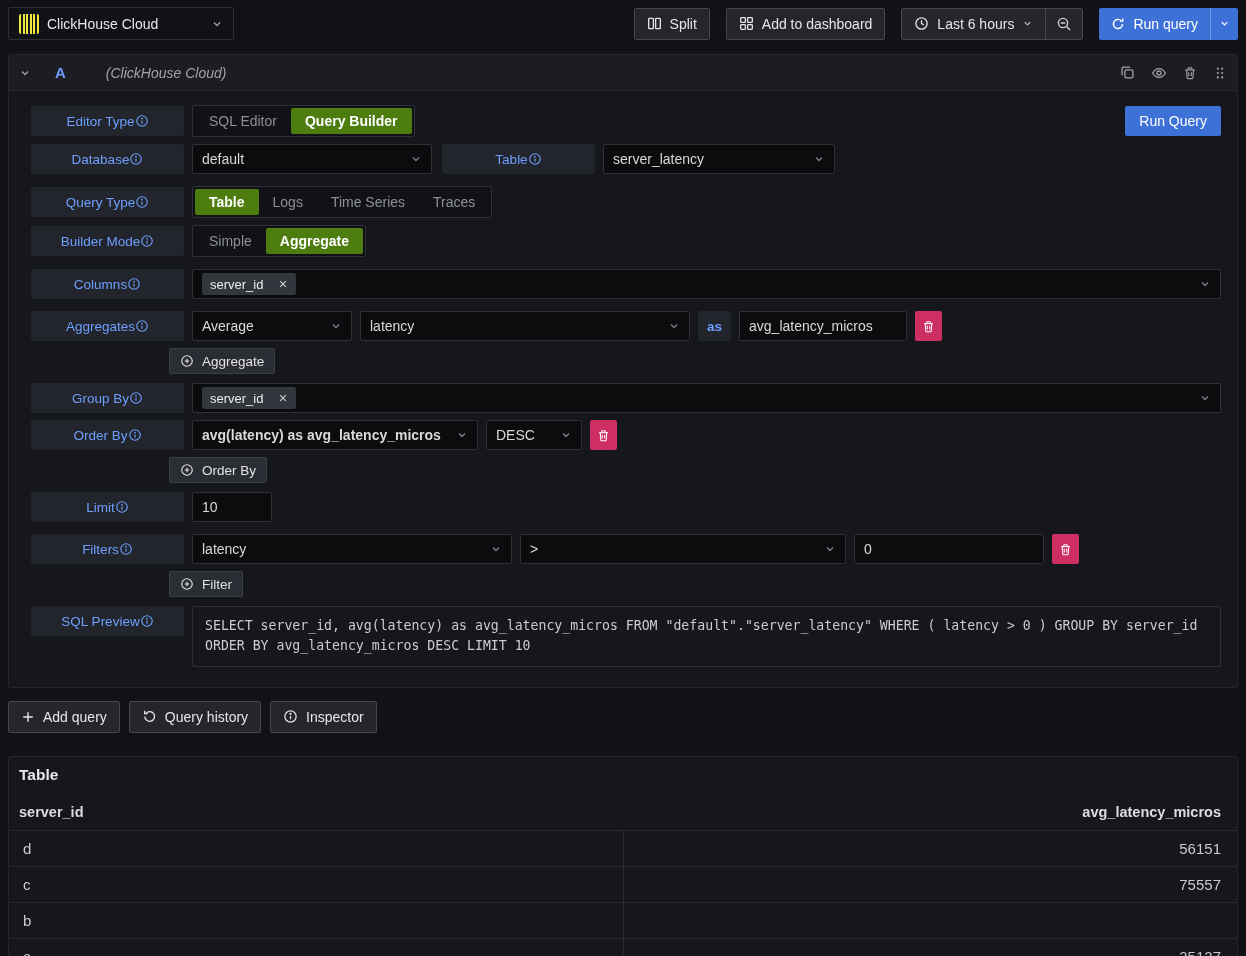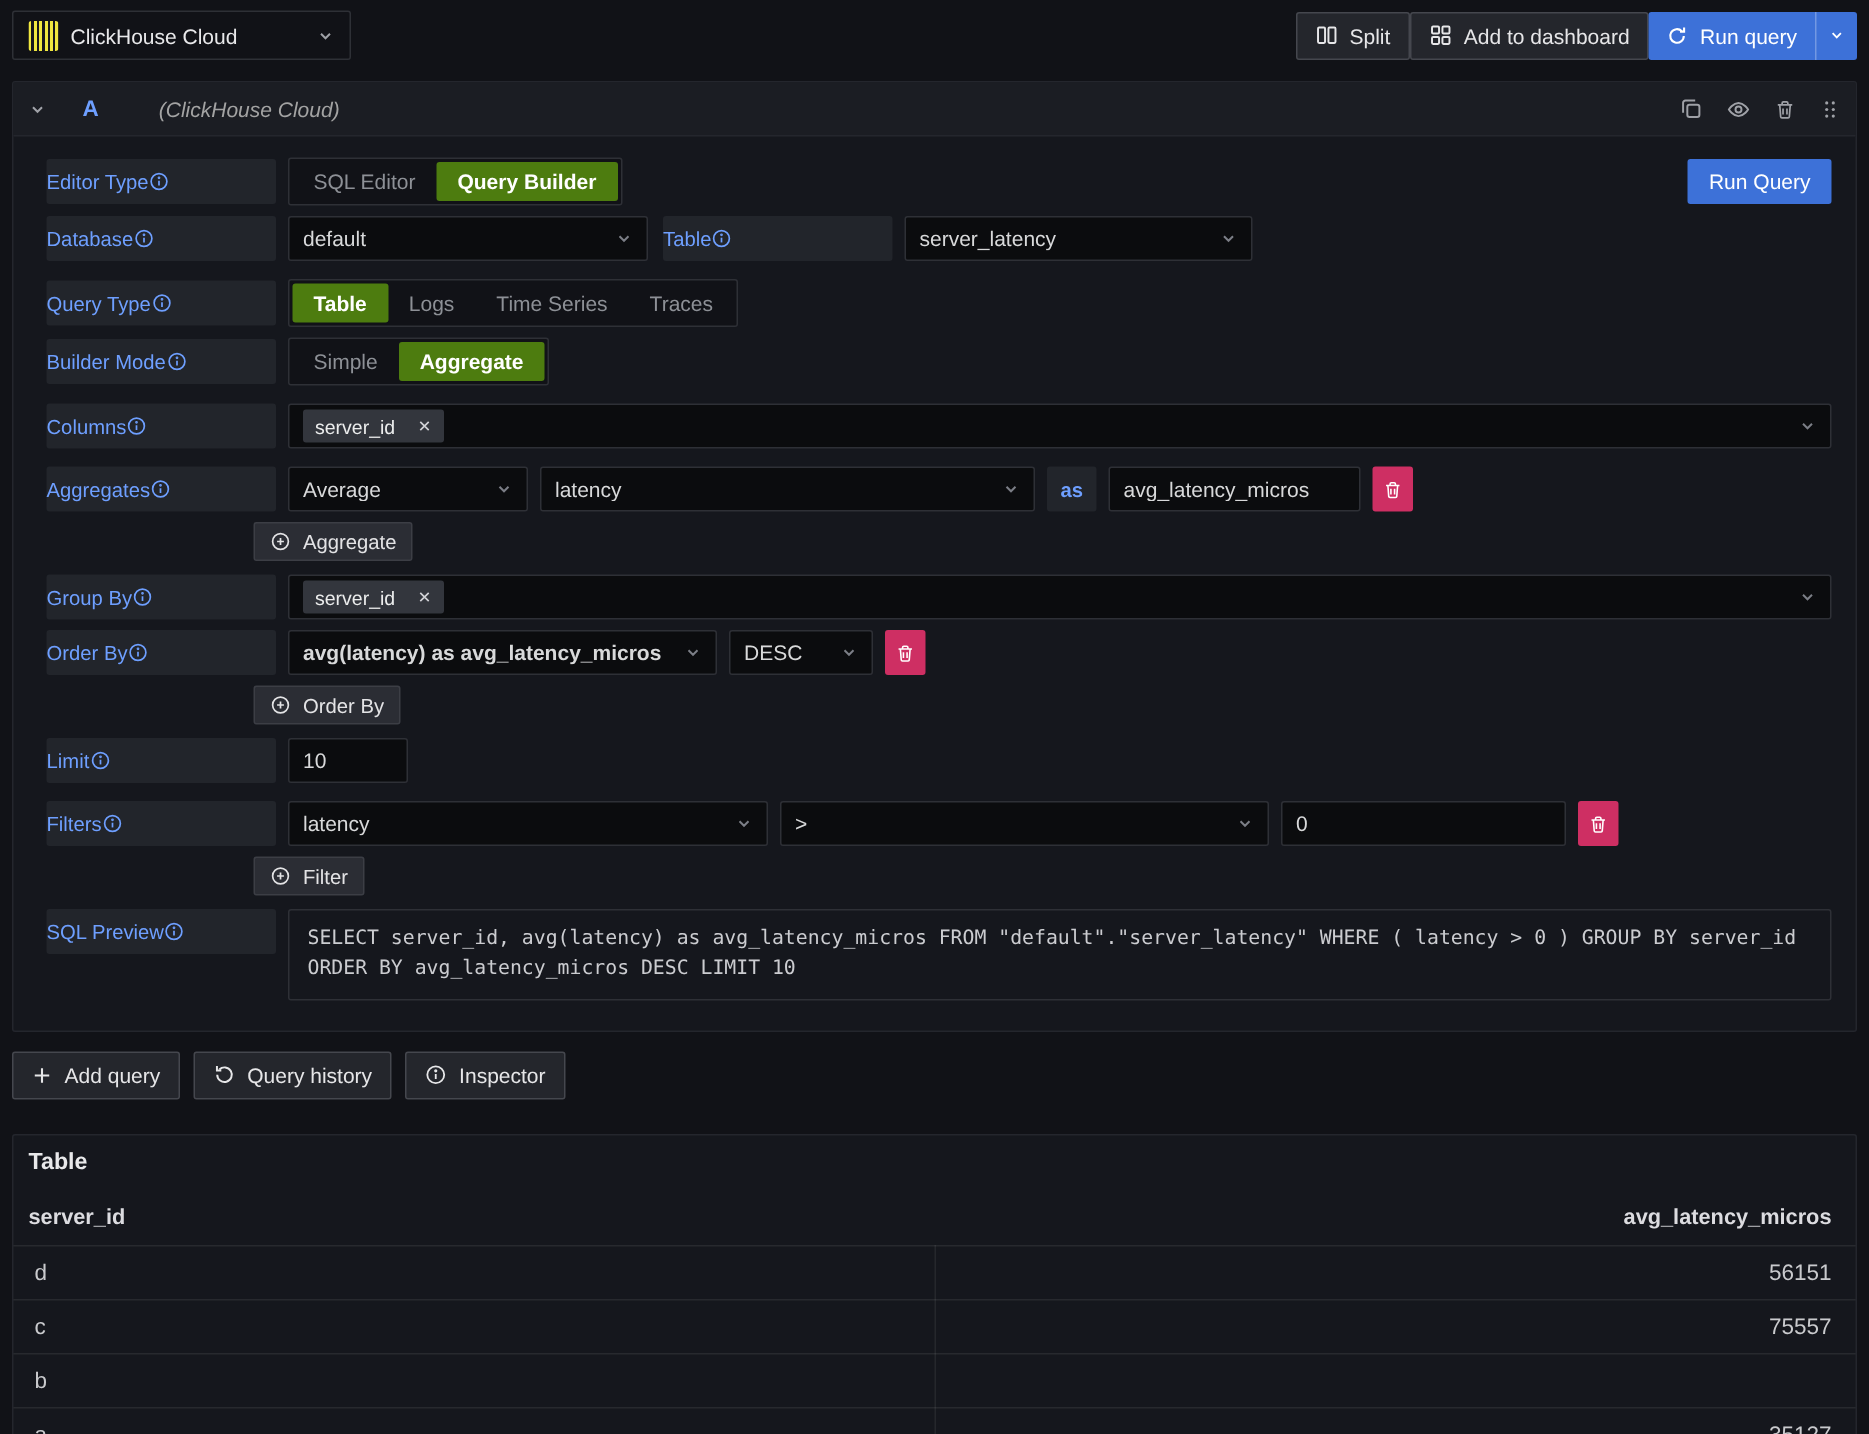--- a/index.html
+++ b/index.html
@@ -16,21 +16,21 @@
   .topbar { display:flex; align-items:center; justify-content:space-between; padding:7px 8px 6px 8px; }
   .ds-picker {
     display:flex; align-items:center; gap:8px; width:226px; height:33px;
     border:1px solid #2e3036; border-radius:2px; background:#111217; padding:0 10px; cursor:pointer;
   }
   .ds-logo { width:20px; height:20px; border-radius:2px;
     background-color:#F0E73F;
     background-image:repeating-linear-gradient(90deg, rgba(0,0,0,0) 0 2px, #17181D 2px 3.6px);
   }
   .ds-name { color:#e8e8ea; font-weight:500; flex:1; text-align:left; }
-  .tb-right { display:flex; align-items:center; gap:0; }
+  .tb-right { display:flex; align-items:center; gap:16px; }
   .btn-sec {
     display:flex; align-items:center; gap:8px; height:32px; padding:0 12px;
     background:#24262c; border:1px solid #45474e; border-radius:2px;
     color:#e6e6e8; font-weight:500; font-size:14px; cursor:pointer;
   }
   .time-group { display:flex; align-items:stretch; height:32px; border:1px solid #45474e; border-radius:2px; background:#24262c; overflow:hidden; }
   .time-btn { display:flex; align-items:center; gap:8px; padding:0 12px; color:#e6e6e8; font-weight:500; cursor:pointer; }
   .zoom-btn { display:flex; align-items:center; padding:0 10px; border-left:1px solid #45474e; cursor:pointer; color:#d0d1d5; }
   .run-split { display:flex; align-items:stretch; height:32px; border-radius:2px; overflow:hidden; background:#3D71D8; }
   .run-main { display:flex; align-items:center; gap:8px; padding:0 12px; color:#fff; font-weight:500; cursor:pointer; }
@@ -46,21 +46,21 @@
   .ds-hint { font-style:italic; color:#a3a3a3; margin-left:26px; }
   .hdr-actions { margin-left:auto; display:flex; align-items:center; gap:16px; color:#9fa1a7; }
   .hdr-actions .icon { cursor:pointer; }
 
   .editor-body { padding:14px 16px 18px 22px; }
   .frow { display:flex; align-items:center; gap:8px; margin-bottom:7px; }
   .frow.sub { margin-left:138px; margin-bottom:9px; }
   .mt { margin-top:12px; }
   .flabel {
     width:153px; height:30px; background:#22252b; border-radius:2px;
-    display:flex; align-items:center; justify-content:flex-start;
+    display:flex; align-items:center; justify-content:center;
     padding:0 0; color:#6e9fff; font-weight:500; font-size:13.5px; flex:0 0 auto;
   }
   .flabel .icon { color:#6e9fff; cursor:pointer; }
   .radio-group { display:flex; align-items:stretch; height:32px; border:1px solid #2e3036; border-radius:2px; background:#111217; padding:2px; }
   .radio-opt { display:flex; align-items:center; padding:0 14px; color:#8d9096; font-weight:500; cursor:pointer; border-radius:2px; }
   .radio-opt.active { background:#4d7c0f; color:#ffffff; font-weight:700; }
   .sel, .tin {
     height:30px; background:#0b0c0e; border:1px solid #2e3036; border-radius:2px;
     display:flex; align-items:center; padding:0 9px; color:#d8d9da; cursor:pointer;
   }
@@ -138,20 +138,45 @@
         <svg width="15" height="15" viewBox="0 0 16 16" fill="none" stroke="#e6e6e8" stroke-width="1.4">
             <rect x="1.8" y="1.8" width="5" height="5" rx="0.8"></rect>
             <rect x="9.2" y="1.8" width="5" height="5" rx="0.8"></rect>
             <rect x="1.8" y="9.2" width="5" height="5" rx="0.8"></rect>
             <rect x="9.2" y="9.2" width="5" height="5" rx="0.8"></rect>
           </svg>
       </span>
       <span>Add to dashboard</span>
     </button>
 
+    <div class="time-group">
+      <div class="time-btn">
+        <span class="icon">
+          <svg width="15" height="15" viewBox="0 0 16 16" fill="none" stroke="#e6e6e8" stroke-width="1.4">
+              <circle cx="8" cy="8" r="6"></circle>
+              <path d="M8 4.6V8l2.4 1.5"></path>
+            </svg>
+        </span>
+        <span>Last 6 hours</span>
+        <span class="icon">
+          <svg width="11" height="11" viewBox="0 0 16 16" fill="none" stroke="#b9babf" stroke-width="1.8">
+              <path d="M4 6l4 4 4-4"></path>
+            </svg>
+        </span>
+      </div>
+      <div class="zoom-btn">
+        <span class="icon">
+          <svg width="16" height="16" viewBox="0 0 16 16" fill="none" stroke="#d0d1d5" stroke-width="1.4">
+              <circle cx="7" cy="7" r="4.6"></circle>
+              <path d="M10.6 10.6L14 14"></path>
+              <path d="M4.8 7h4.4"></path>
+            </svg>
+        </span>
+      </div>
+    </div>
 
     <div class="run-split">
       <div class="run-main">
         <span class="icon">
           <svg width="14" height="14" viewBox="0 0 16 16" fill="none" stroke="#ffffff" stroke-width="1.6">
               <path d="M13.2 8a5.2 5.2 0 1 1-1.5-3.7"></path>
               <path d="M13.4 1.6v3.1h-3.1"></path>
             </svg>
         </span>
         <span>Run query</span>

